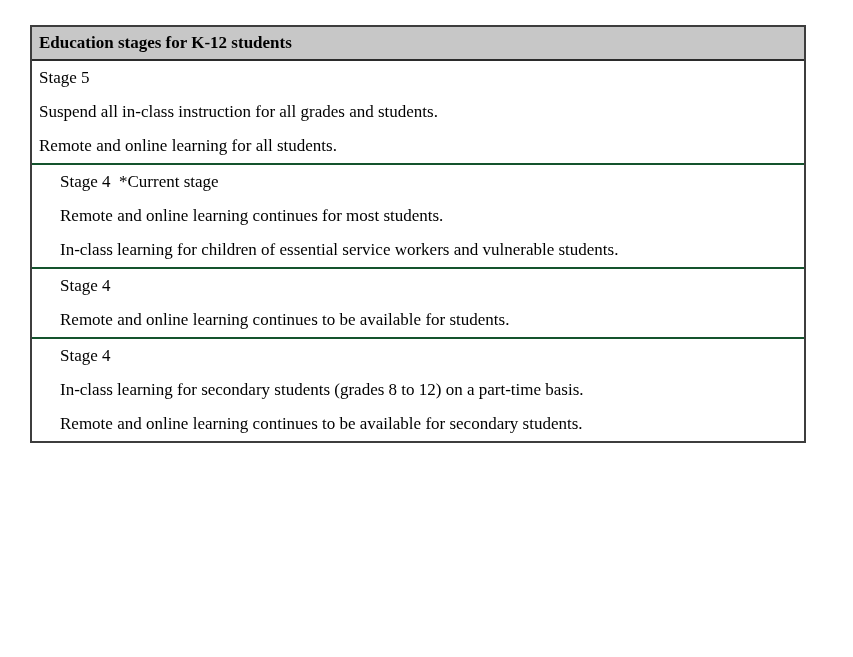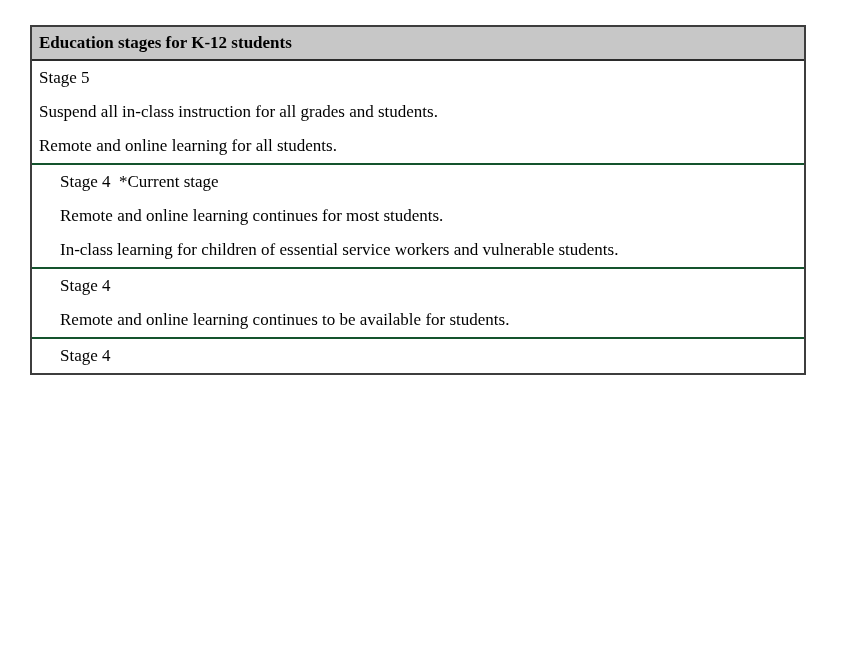--- a/index.html
+++ b/index.html
@@ -72,16 +72,18 @@
     <p class="stage-line">In-class learning for children of essential service workers and vulnerable students.</p>
   </div>
 
   <div class="stage-section">
     <p class="stage-title">Stage 4</p>
     <p class="stage-line">Remote and online learning continues to be available for students.</p>
   </div>
 
   <div class="stage-section">
     <p class="stage-title">Stage 4</p>
+    <p class="stage-line">In-class learning for secondary students (grades 8 to 12) on a part-time basis.</p>
+    <p class="stage-line">Remote and online learning continues to be available for secondary students.</p>
   </div>
 
 
 </div>
 
 </body></html>

